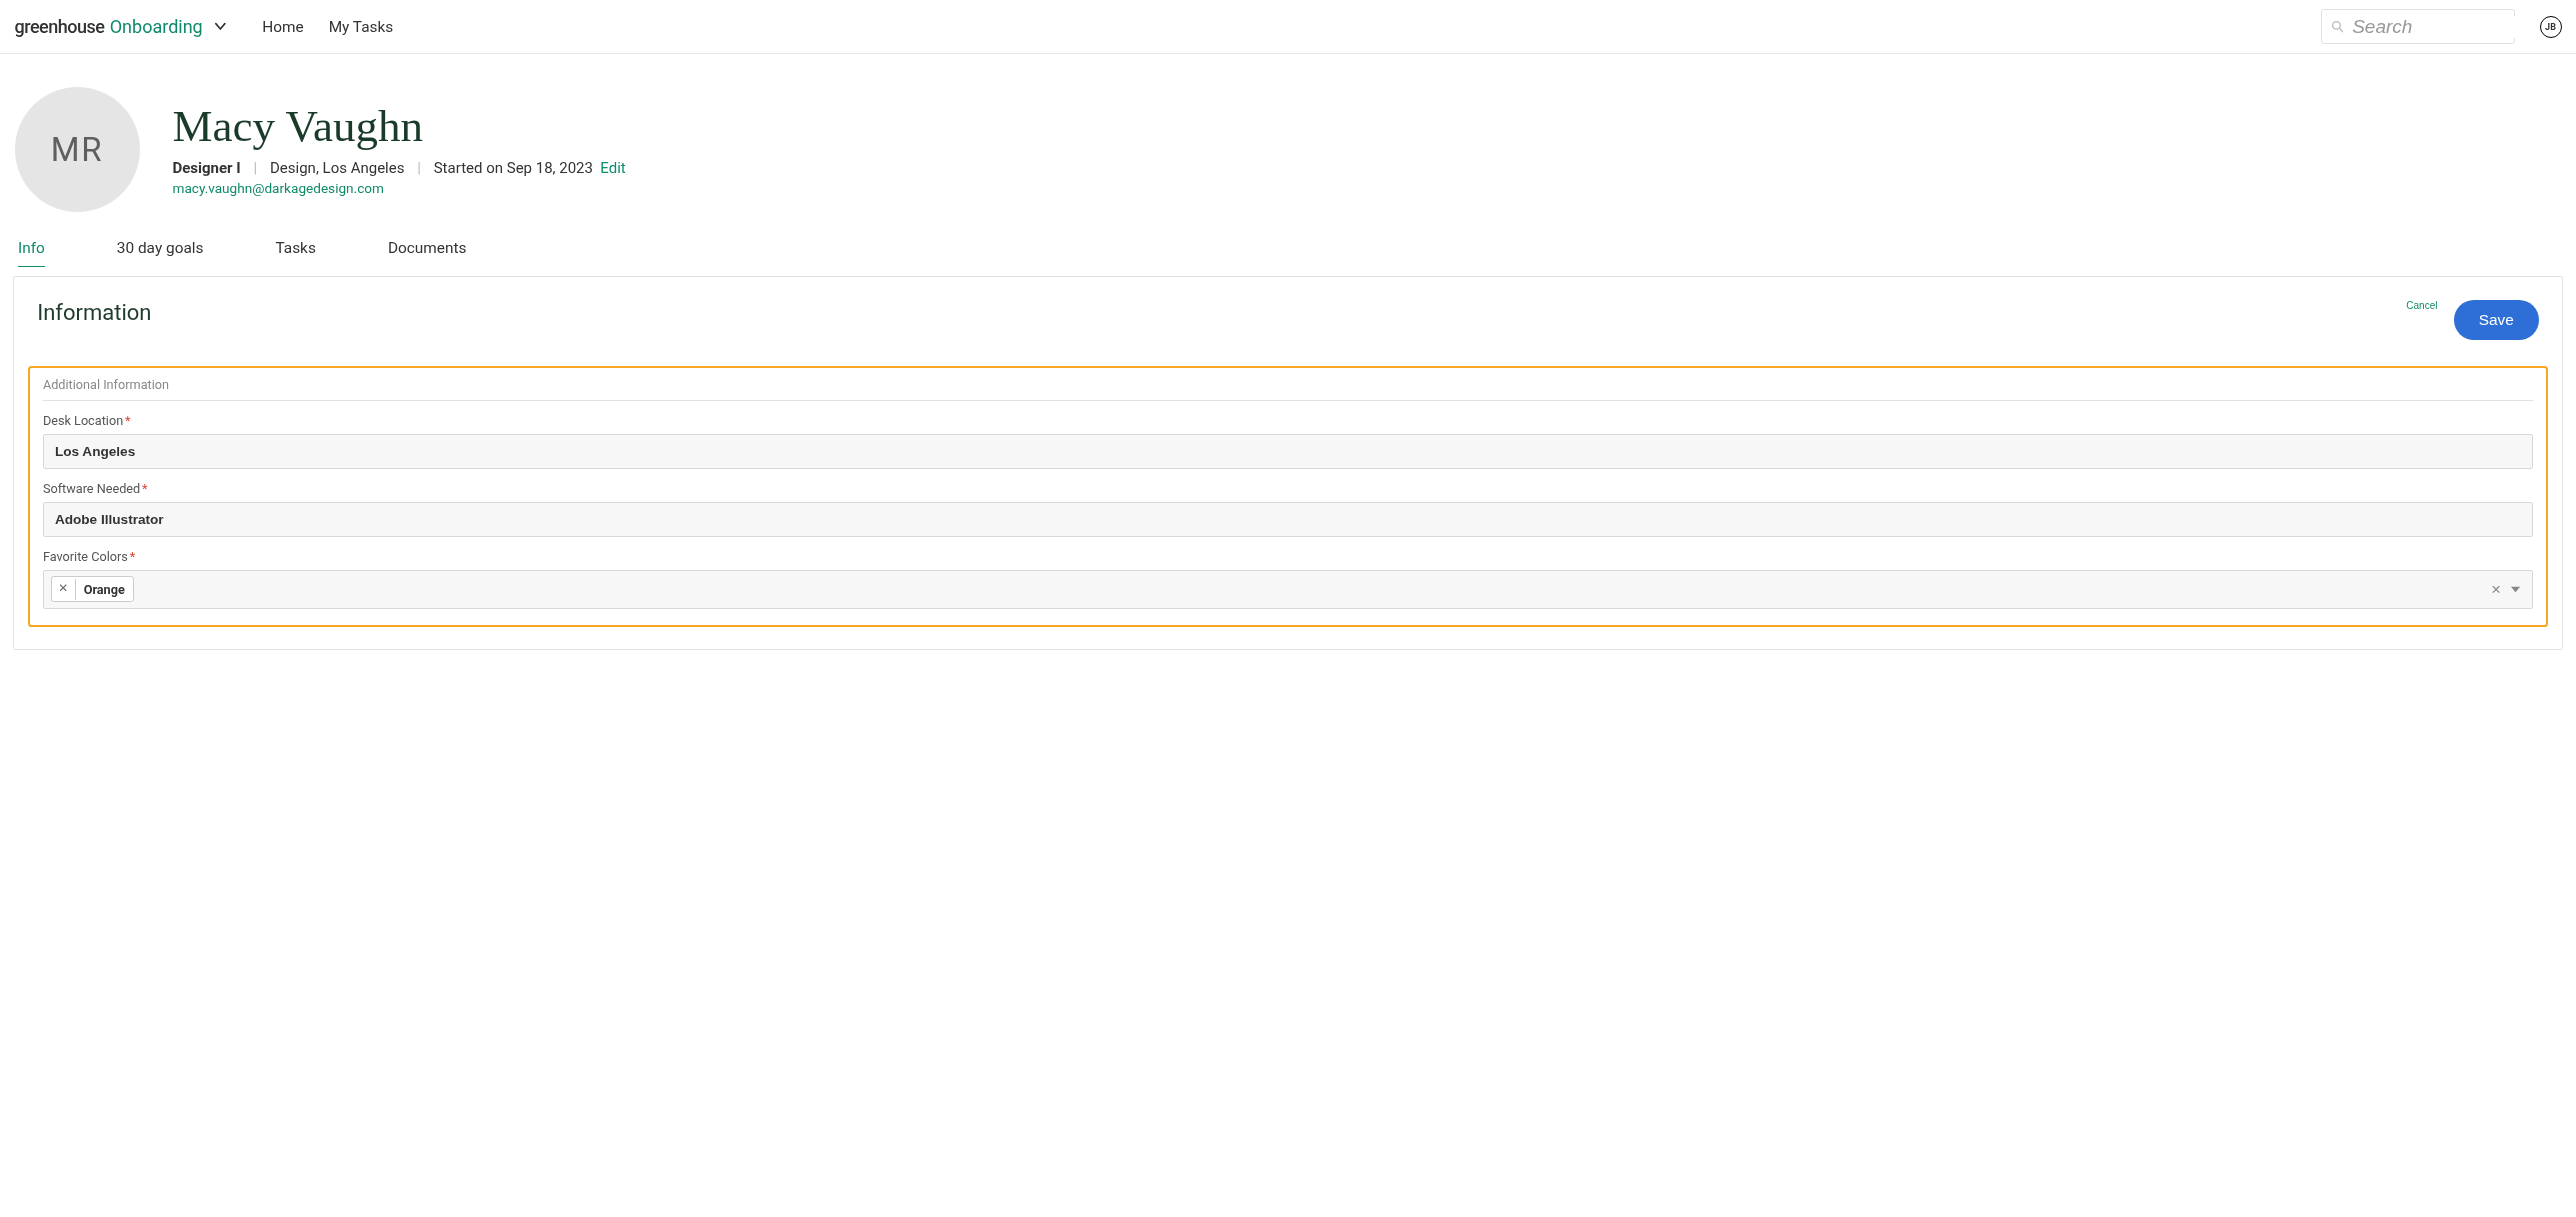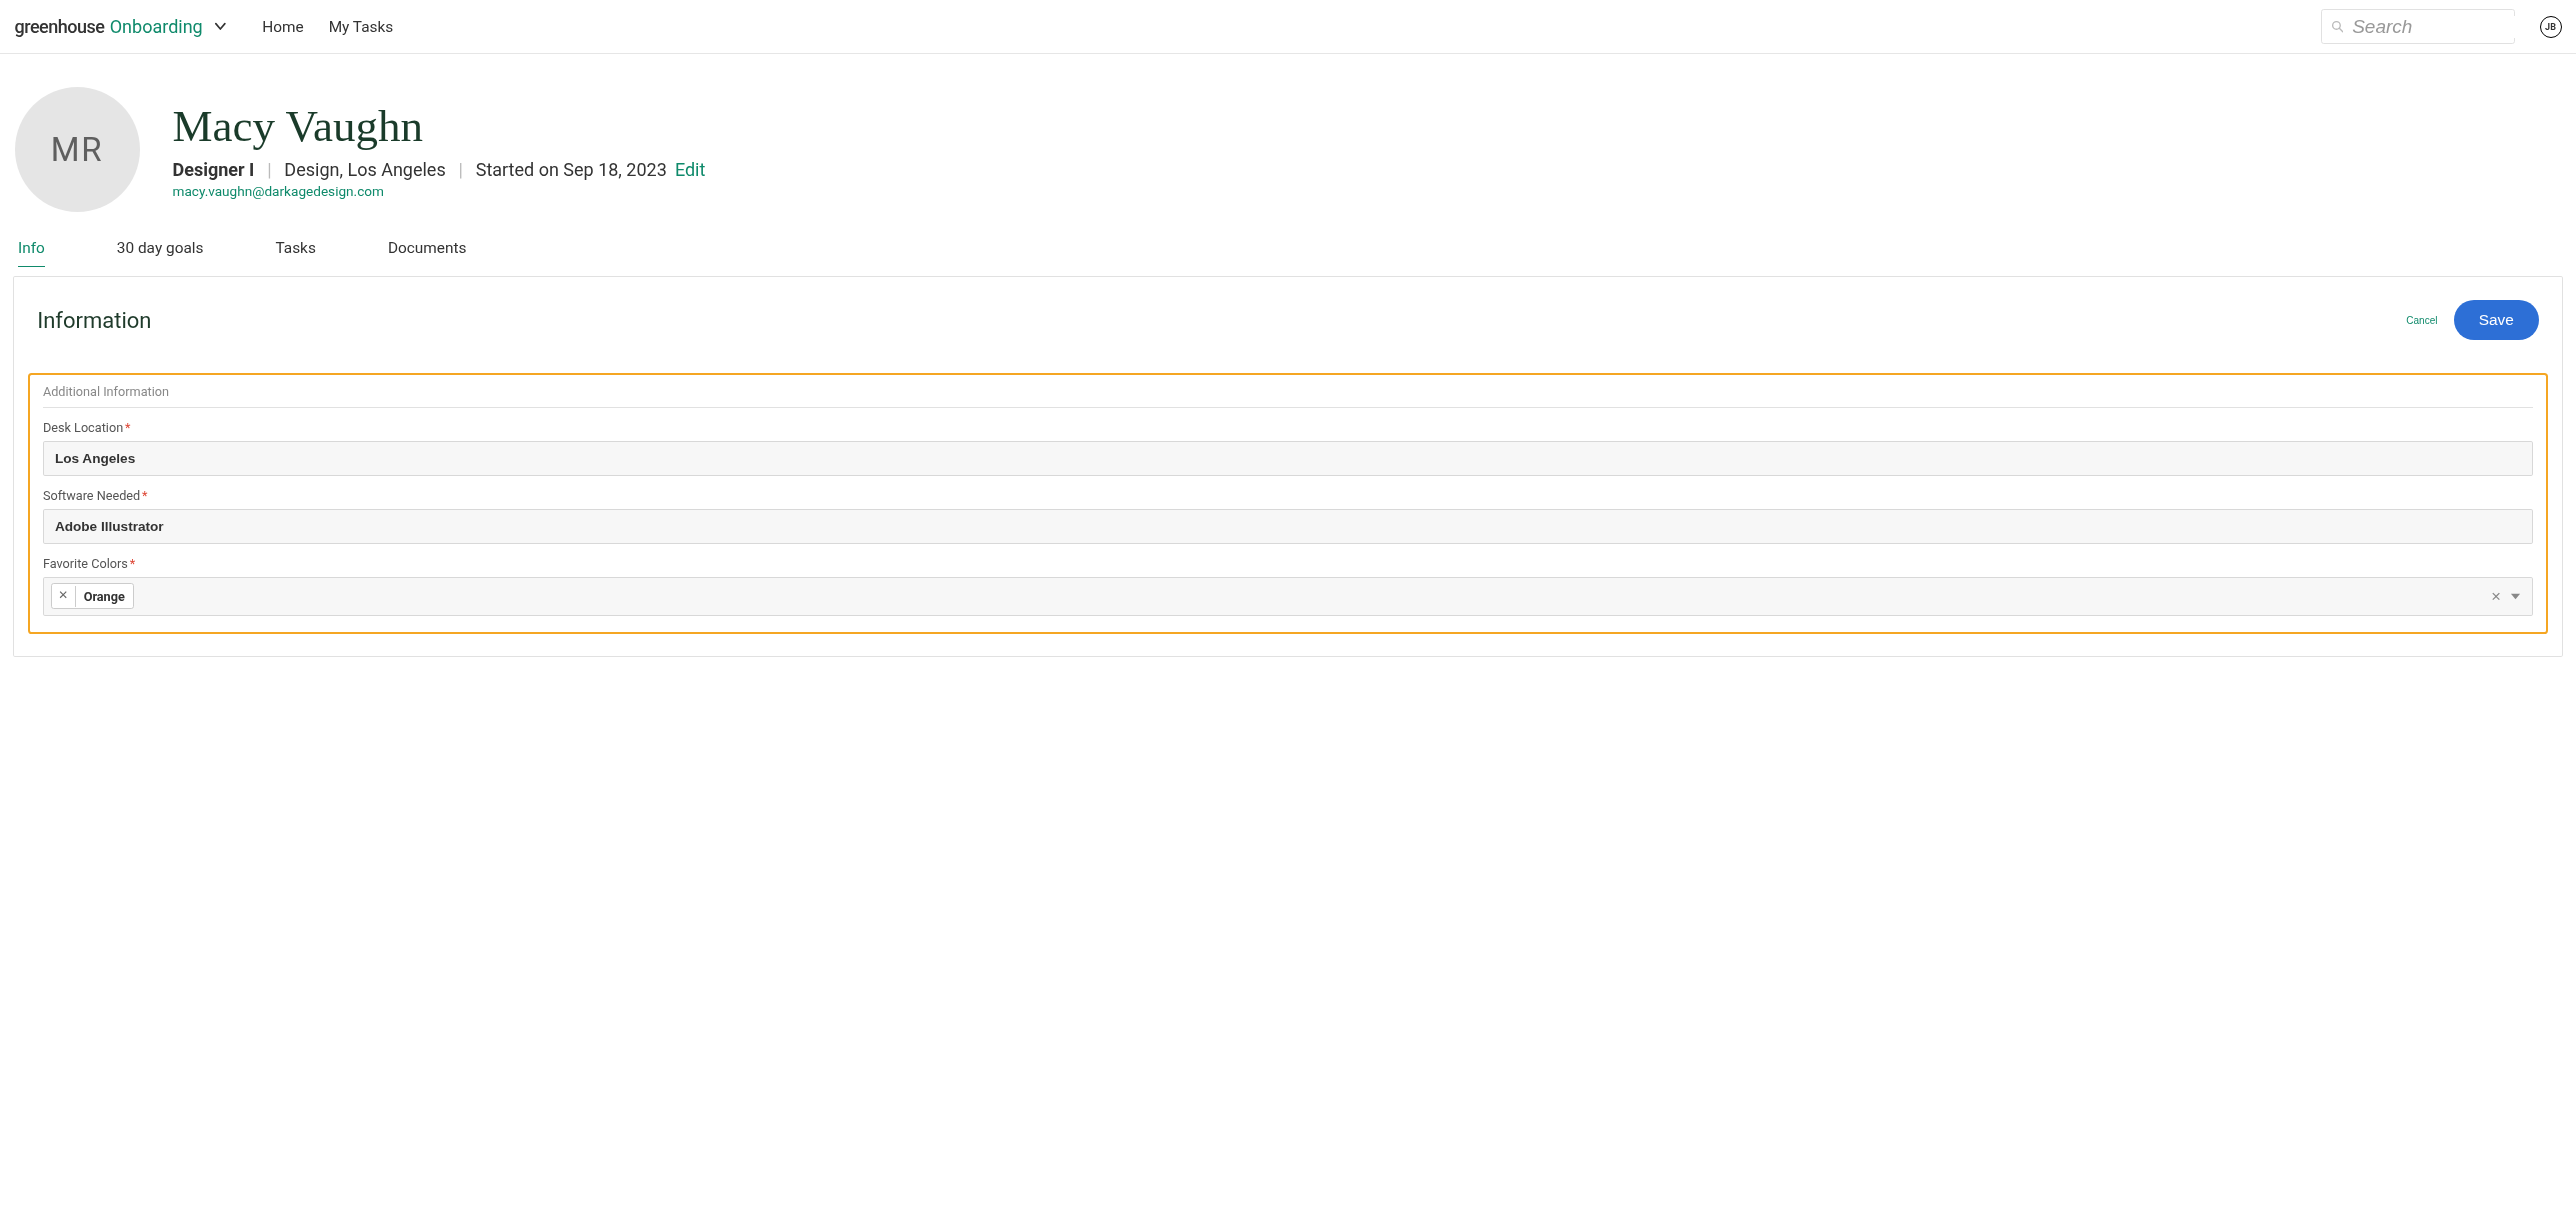--- a/index.html
+++ b/index.html
@@ -101,21 +101,21 @@
     font-weight: 400;
     color: #1a3b2a;
     margin-top: 12.7px;
     margin-bottom: 7.2px;
   }
   .meta-line {
     display: flex;
     align-items: center;
     flex-wrap: wrap;
     gap: 11px;
-    font-size: 18px;
+    font-size: 15px;
     color: #333;
   }
   .meta-line .strong { font-weight: 700; }
   .meta-sep {
     color: #bbb;
     padding: 0 1.8px;
   }
   .link-green {
     color: #0f8a6b;
     text-decoration: none;
@@ -145,22 +145,22 @@
   }
 
   .panel {
     margin: 9px 12.7px 18px 12.7px;
     border: 0.9px solid #e1e1e1;
     border-radius: 1.8px;
     padding: 18px 14.5px 22px 14.5px;
   }
   .panel-header {
     display: flex;
-    align-items: center;
-    margin-bottom: 33px;
+    align-items: flex-start;
+    margin-bottom: 26px;
     padding: 5.4px 9px 0 9px;
   }
   .panel-header h2 {
     font-size: 22px;
     font-weight: 400;
     color: #1f3b2b;
   }
   .panel-header .spacer { flex: 1; }
   .btn-text {
     background: none;

